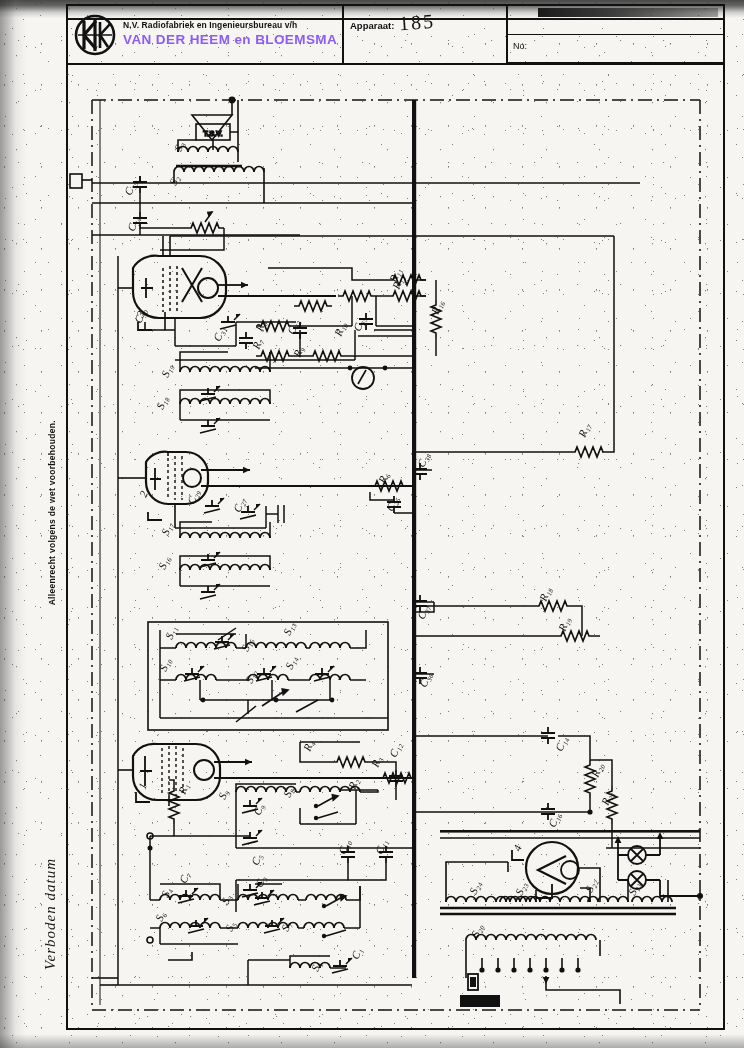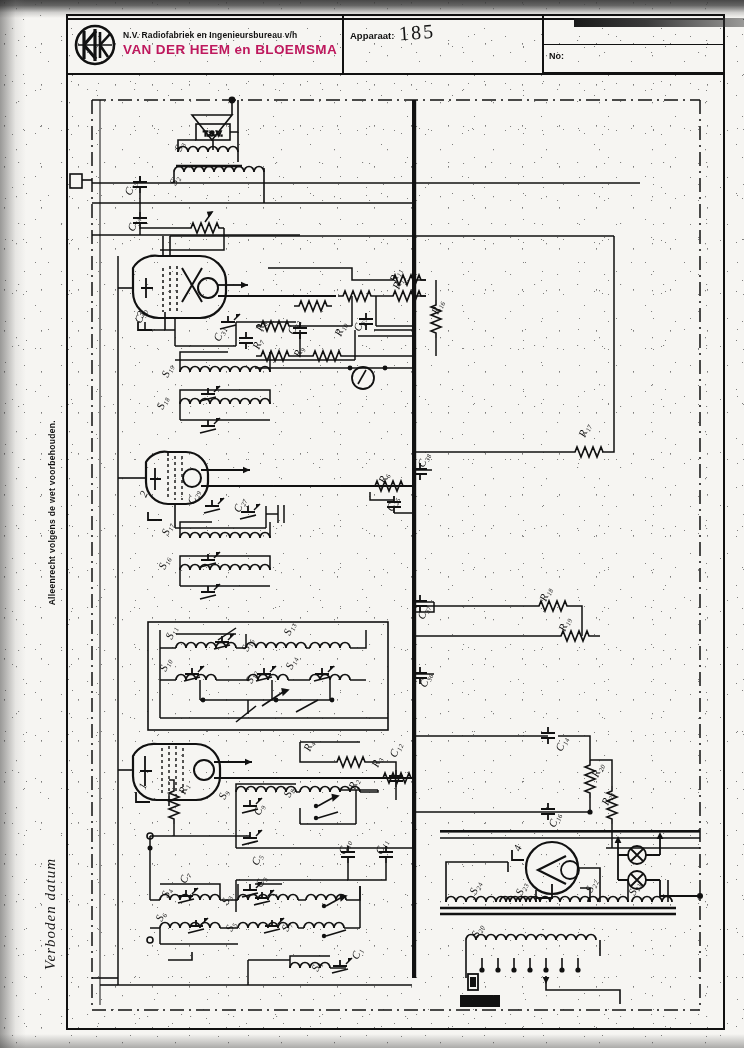--- a/index.html
+++ b/index.html
@@ -28,41 +28,41 @@
   #scan-top-smudge{position:absolute;left:0;top:0;width:744px;height:18px;
     background:linear-gradient(180deg,#2a2a2a 0%,#4a4a4a 30%,rgba(120,120,120,.35) 70%,transparent 100%);
     opacity:.85;}
   #scan-left-smudge{position:absolute;left:0;top:0;width:26px;height:1048px;
     background:linear-gradient(90deg,rgba(40,40,40,.45),rgba(120,120,120,.12) 60%,transparent);}
   #scan-bottom-smudge{position:absolute;left:0;bottom:0;width:744px;height:14px;
     background:linear-gradient(0deg,rgba(60,60,60,.40),transparent);}
   .frame{position:absolute;border:2px solid #111;}
 
   
-  #titleblock{position:absolute;left:66px;top:14px;width:655px;height:57px;
+  #titleblock{position:absolute;left:66px;top:4px;width:655px;height:57px;
     border:2px solid #111;background:transparent;display:flex;}
   .tb-cell{position:relative;height:100%;box-sizing:border-box;}
   #tb-logo-cell{width:276px;border-right:2px solid #111;display:flex;align-items:center;}
   #logo{width:42px;height:42px;margin-left:6px;flex:0 0 auto;position:relative;}
   #tb-names{margin-left:7px;line-height:1.05;}
   .tb-line1{font-size:8.5px;font-weight:bold;color:#111;letter-spacing:.1px;white-space:nowrap;}
-  .tb-line2{font-size:13.5px;font-weight:bold;color:#be185d;letter-spacing:.4px;white-space:nowrap;margin-top:3px;}
-  #tb-app-cell{width:200px;border-right:2px solid #111;padding:5px 0 0 6px;}
+  .tb-line2{font-size:13.5px;font-weight:bold;color:#8b5cf6;letter-spacing:.4px;white-space:nowrap;margin-top:3px;}
+  #tb-app-cell{width:164px;border-right:2px solid #111;padding:5px 0 0 6px;}
   .tb-label{font-size:9.5px;font-weight:bold;color:#111;}
   #tb-app-row{display:flex;align-items:baseline;gap:5px;}
   #tb-model{font-family:"Liberation Serif",serif;font-size:20px;color:#151515;
     transform:rotate(-4deg);display:inline-block;letter-spacing:2px;}
   #tb-onderdeel{margin-top:9px;}
   #tb-right-cell{flex:1;display:flex;flex-direction:column;}
   #tb-right-top{flex:1;border-bottom:1px solid #111;position:relative;}
   #tb-right-top-ink{position:absolute;left:30px;top:2px;width:180px;height:9px;
     background:linear-gradient(90deg,#1a1a1a,#3a3a3a 40%,rgba(40,40,40,.4));}
   #tb-right-mid{flex:1;border-bottom:1px solid #111;padding-left:5px;position:relative;}
   #tb-right-bot{flex:1;padding-left:5px;}
-  .tb-sm{font-size:9px;font-weight:bold;color:#111;}
+  .tb-sm{font-size:9px;font-weight:normal;color:#111;}
   #tb-right-scribble{position:absolute;left:118px;top:1px;font-family:"Liberation Serif",serif;
     font-size:13px;color:#1a1a1a;transform:rotate(-7deg);}
 
   
   .vtext{position:absolute;writing-mode:vertical-rl;transform:rotate(180deg);
     font-size:8.5px;font-weight:bold;color:#111;letter-spacing:.3px;white-space:nowrap;}
   #vtext-hand{position:absolute;writing-mode:vertical-rl;transform:rotate(180deg);
     font-family:"Liberation Serif",serif;font-size:15px;color:#181818;
     letter-spacing:1px;white-space:nowrap;font-style:italic;}
 

